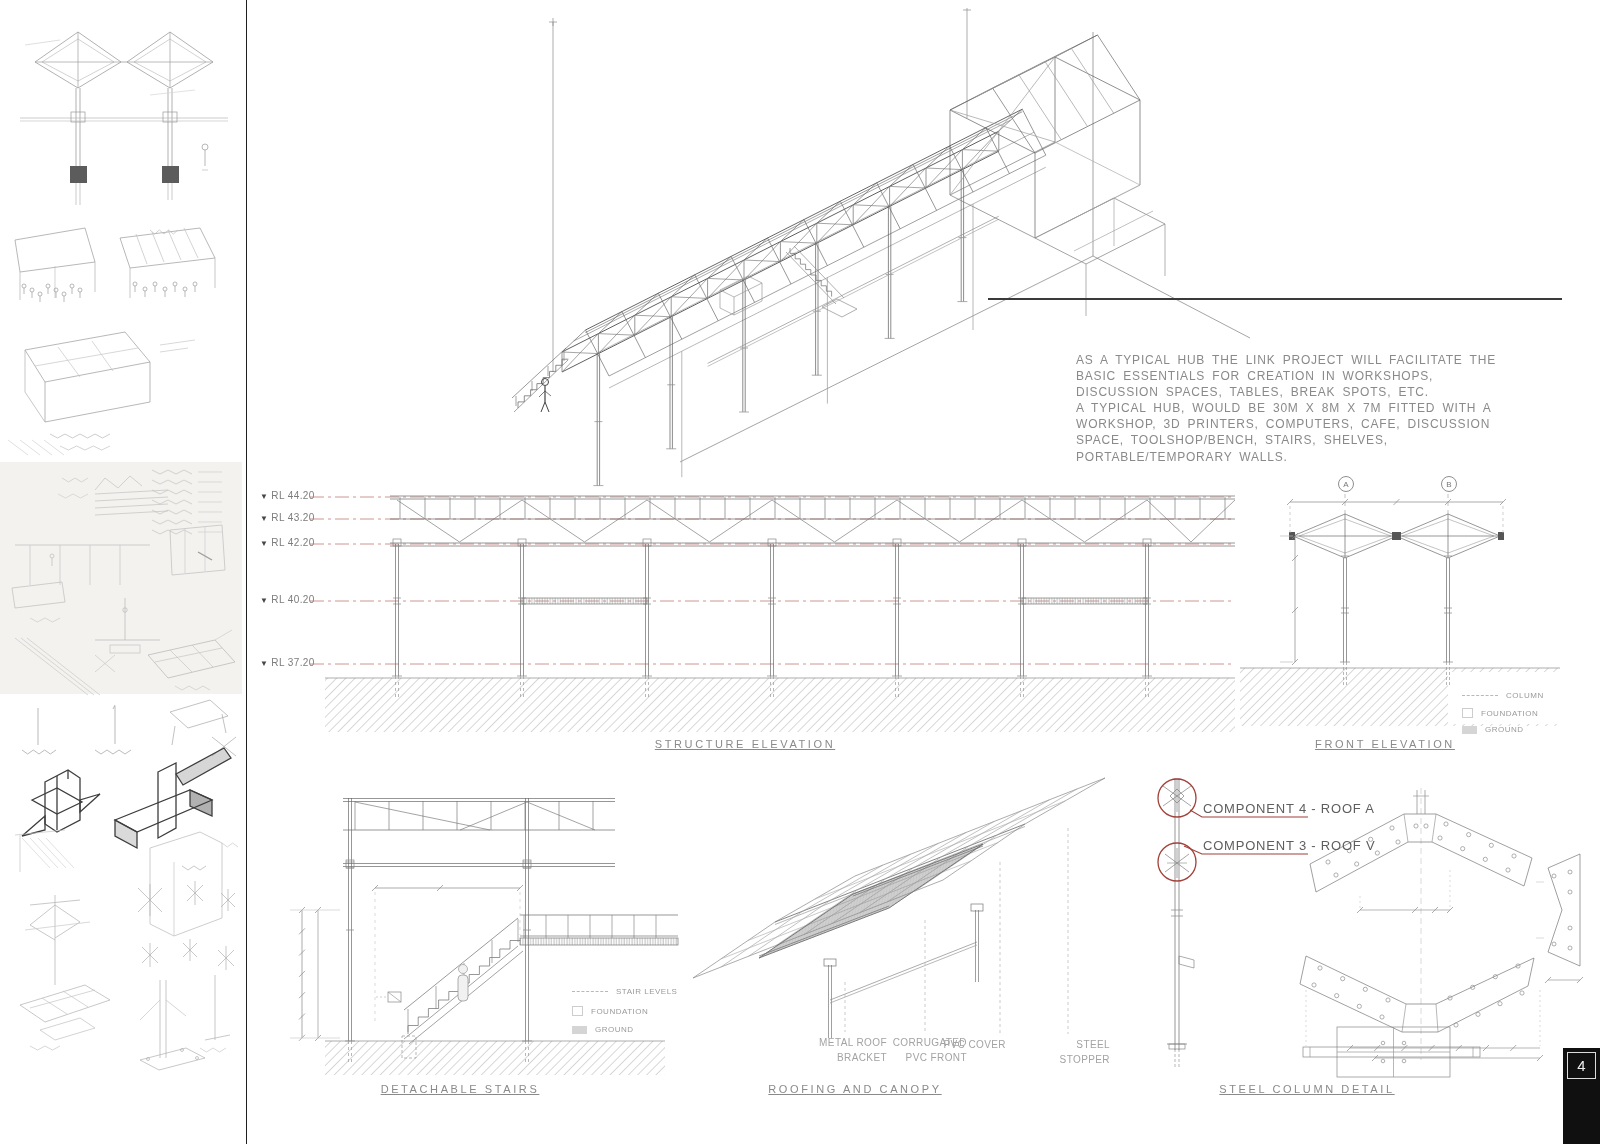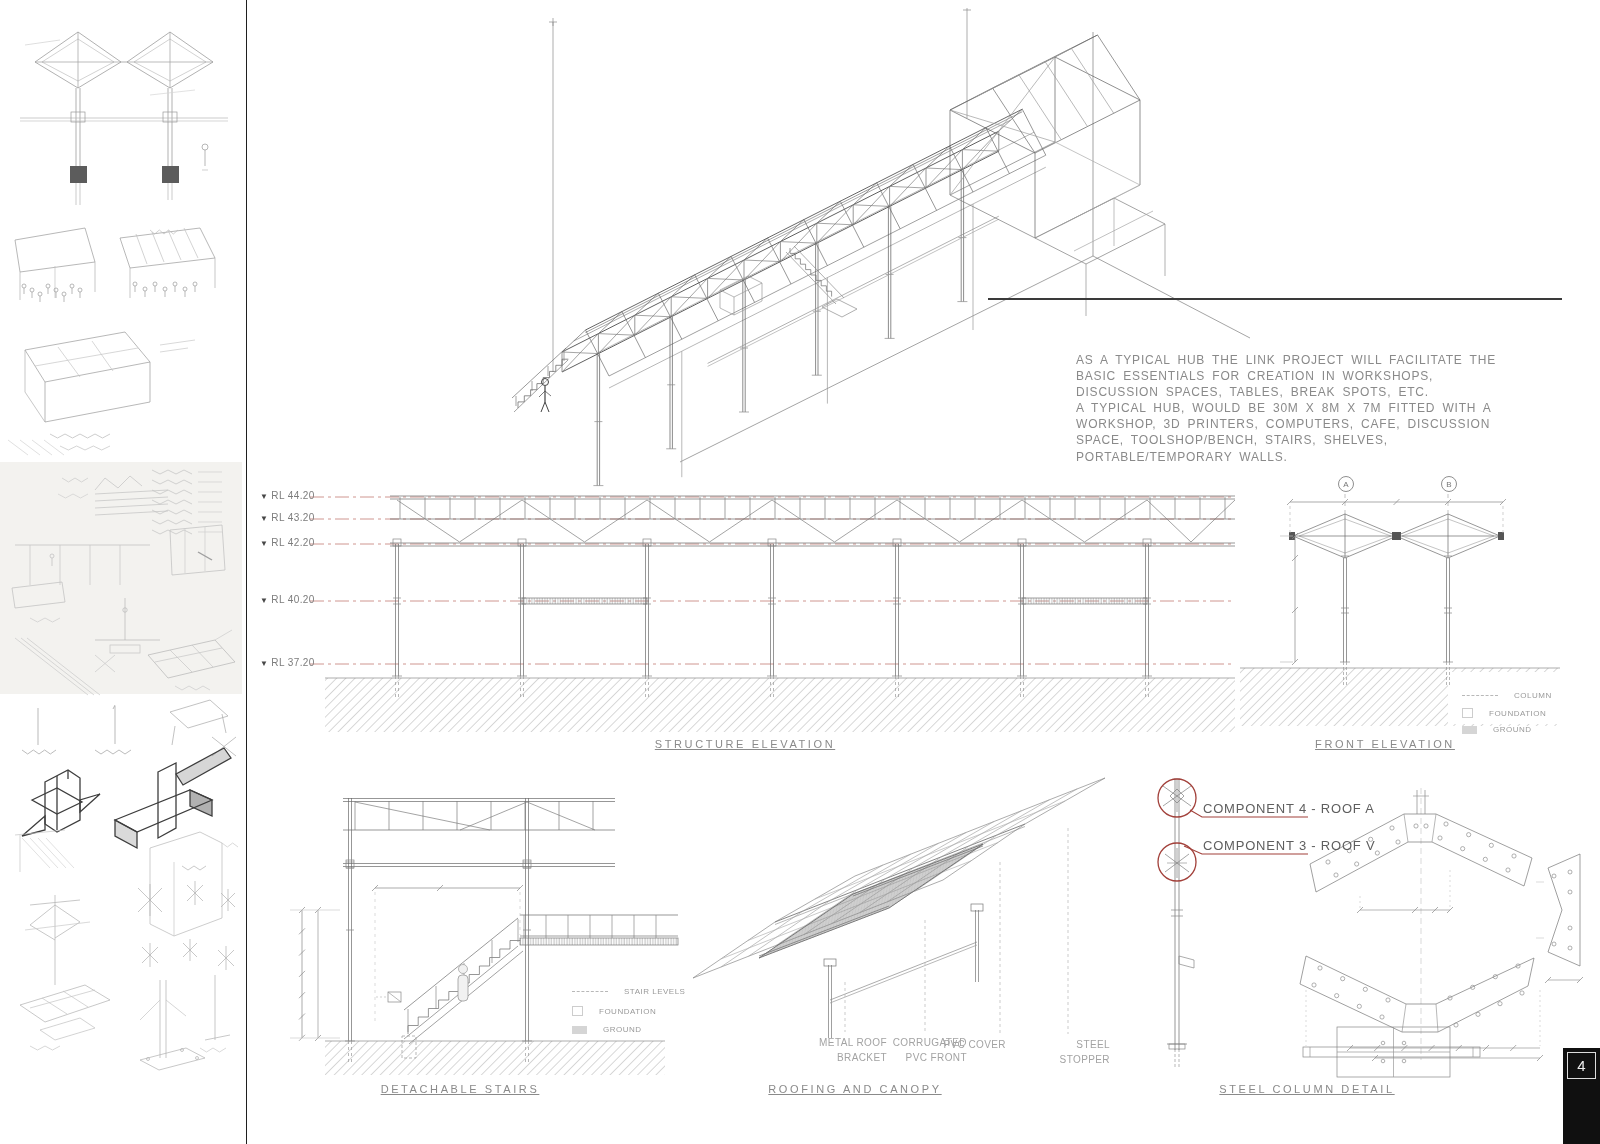--- a/index.html
+++ b/index.html
@@ -9,21 +9,21 @@
   .divider{position:absolute;left:246px;top:0;width:0;height:1144px;border-left:1.6px solid #1f1f1f;}
   .rule{position:absolute;left:988px;top:298px;width:574px;border-top:2.6px solid #3a3a3a;}
   .title{position:absolute;left:1020px;top:306px;font-size:27px;letter-spacing:7px;color:#636363;font-weight:400;}
   .para{position:absolute;left:1076px;width:446px;font-size:12px;letter-spacing:0.8px;word-spacing:3px;
         line-height:1.35;color:#8a8a8a;}
   .cap{position:absolute;font-size:11px;letter-spacing:2.6px;color:#8a8a8a;text-align:center;text-decoration:underline;}
   .rl{position:absolute;left:260px;font-size:10px;color:#7c7c7c;letter-spacing:0.4px;white-space:nowrap;}
   .rl .mk{color:#474747;font-size:8px;margin-right:3px;}
   .bubble{position:absolute;width:14px;height:14px;border:1px solid #8f8f8f;border-radius:50%;
           font-size:8px;color:#777;display:flex;align-items:center;justify-content:center;background:#fff;}
-  .lgrow{position:absolute;display:flex;align-items:center;gap:16px;font-size:8px;color:#9a9a9a;letter-spacing:0.5px;}
+  .lgrow{position:absolute;display:flex;align-items:center;gap:8px;font-size:8px;color:#9a9a9a;letter-spacing:0.5px;}
   .sw-line{width:36px;border-top:1px dashed #b8b8b8;}
   .sw-found{width:9px;height:8px;border:1px solid #cdcdcd;background:#fff;}
   .sw-ground{width:15px;height:8px;background:#d5d5d5;}
   .ann{position:absolute;width:84px;font-size:10px;letter-spacing:0.4px;line-height:1.45;color:#a3a3a3;text-align:right;}
   .callout{position:absolute;font-size:13px;letter-spacing:0.8px;color:#5e5e5e;white-space:nowrap;}
   .pagebar{position:absolute;left:1563px;top:1048px;width:37px;height:96px;background:#101010;}
   .pagenum{margin:4px 4px 0 4px;height:25px;border:1.6px solid #dcdcdc;display:flex;align-items:center;
            justify-content:center;color:#ededed;font-size:15px;}
 </style>
 </head>

